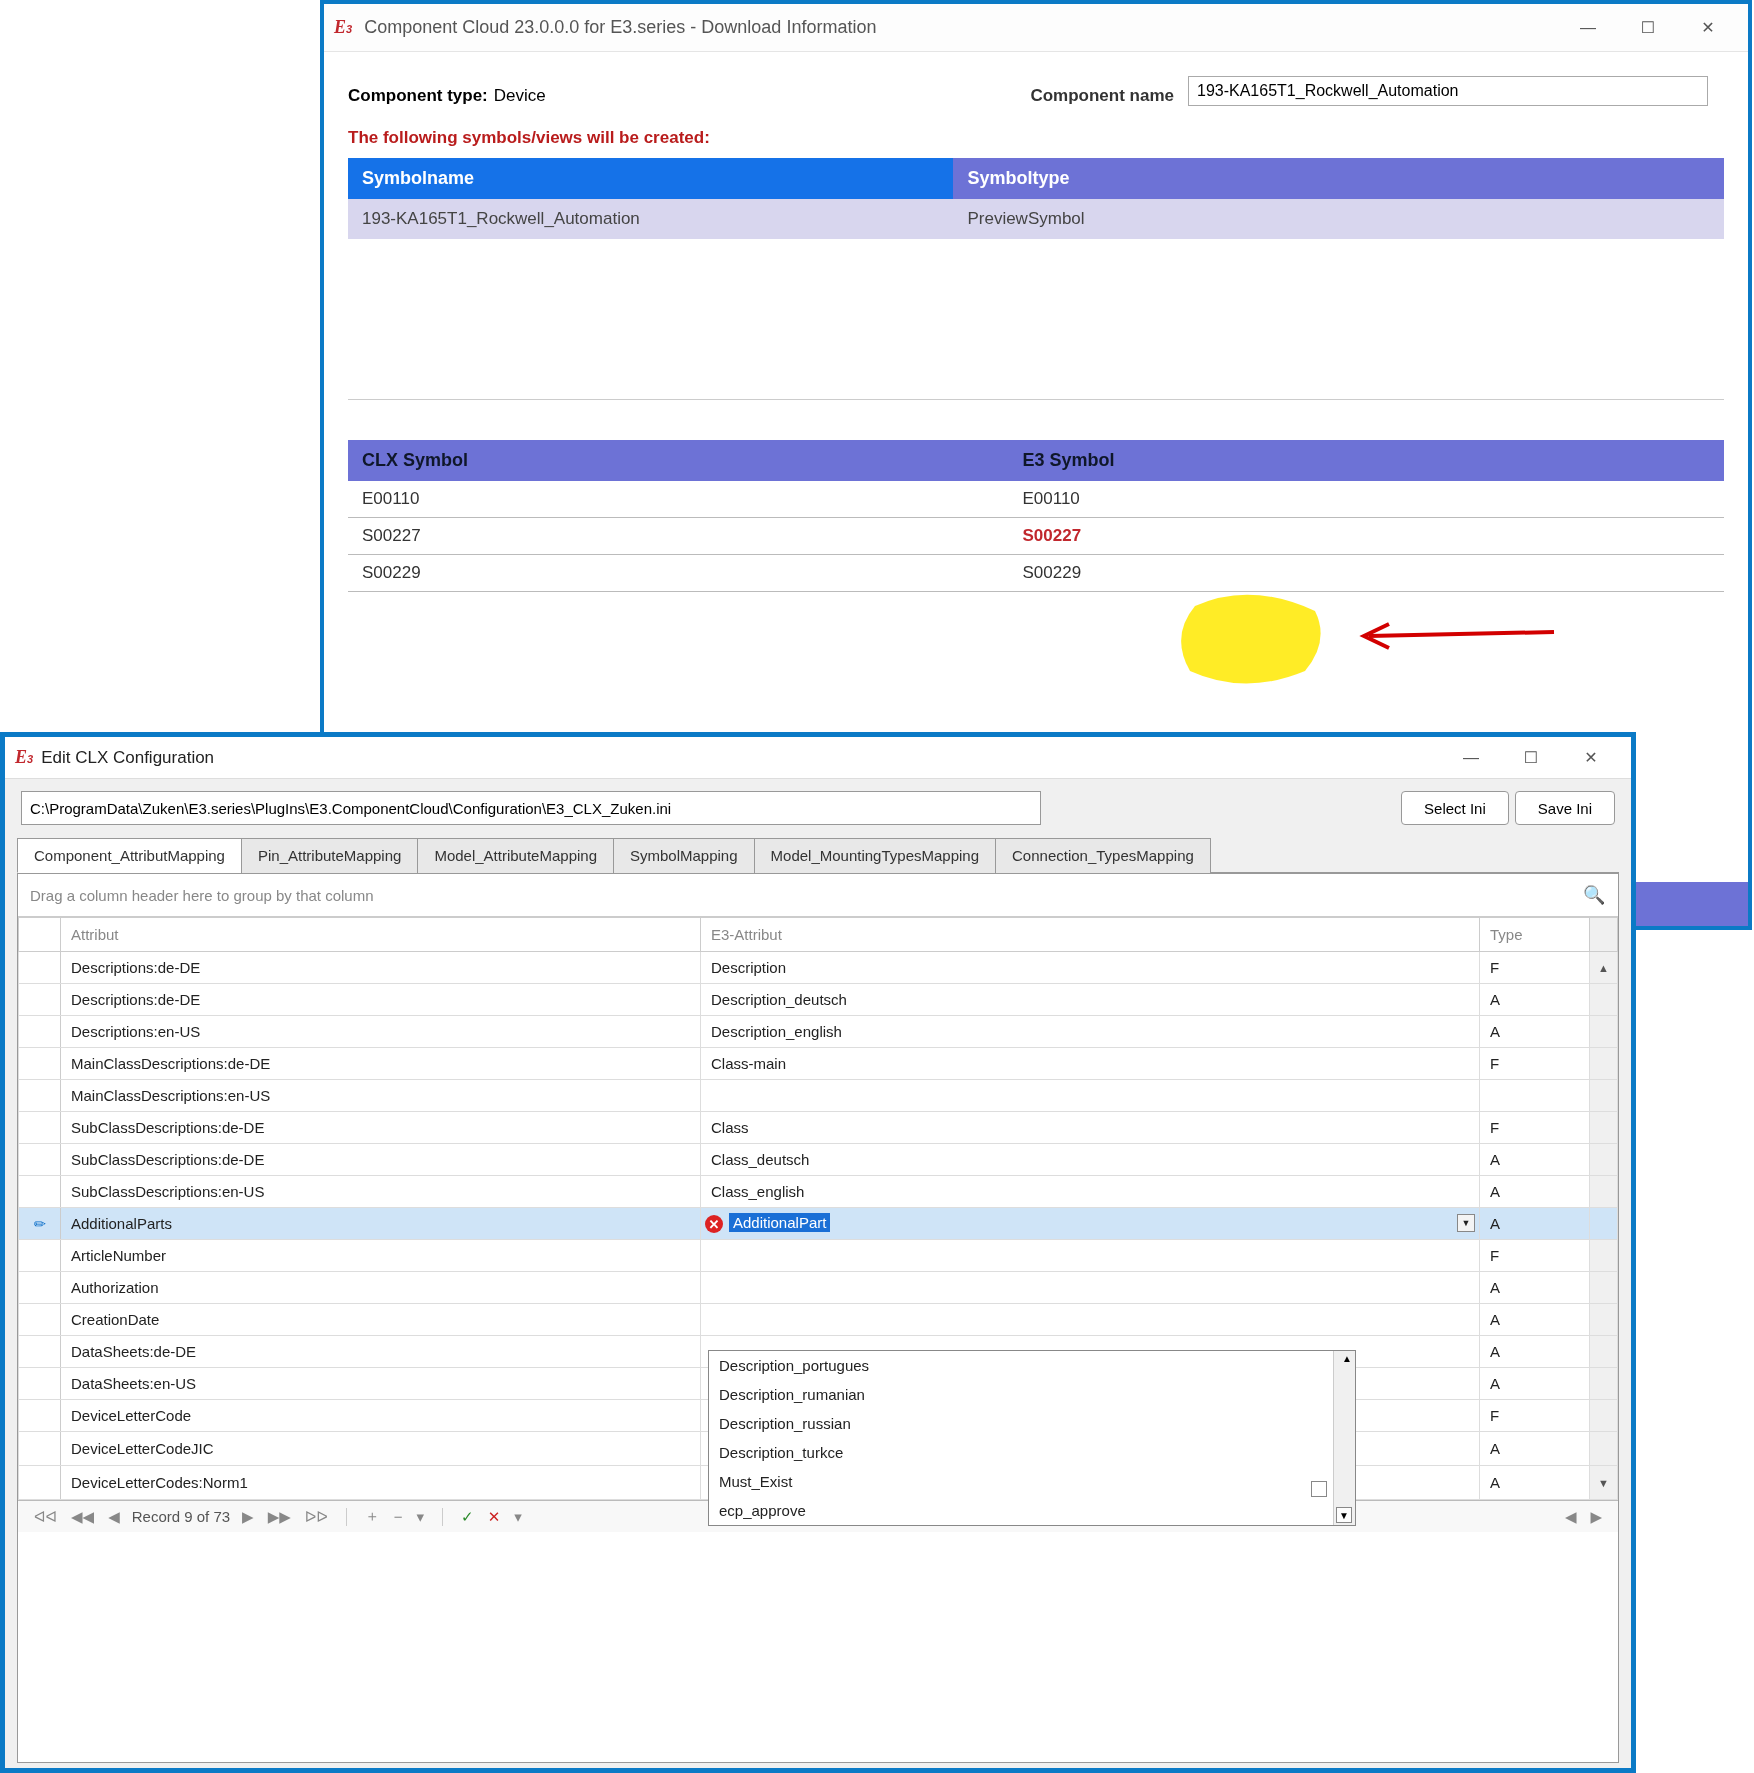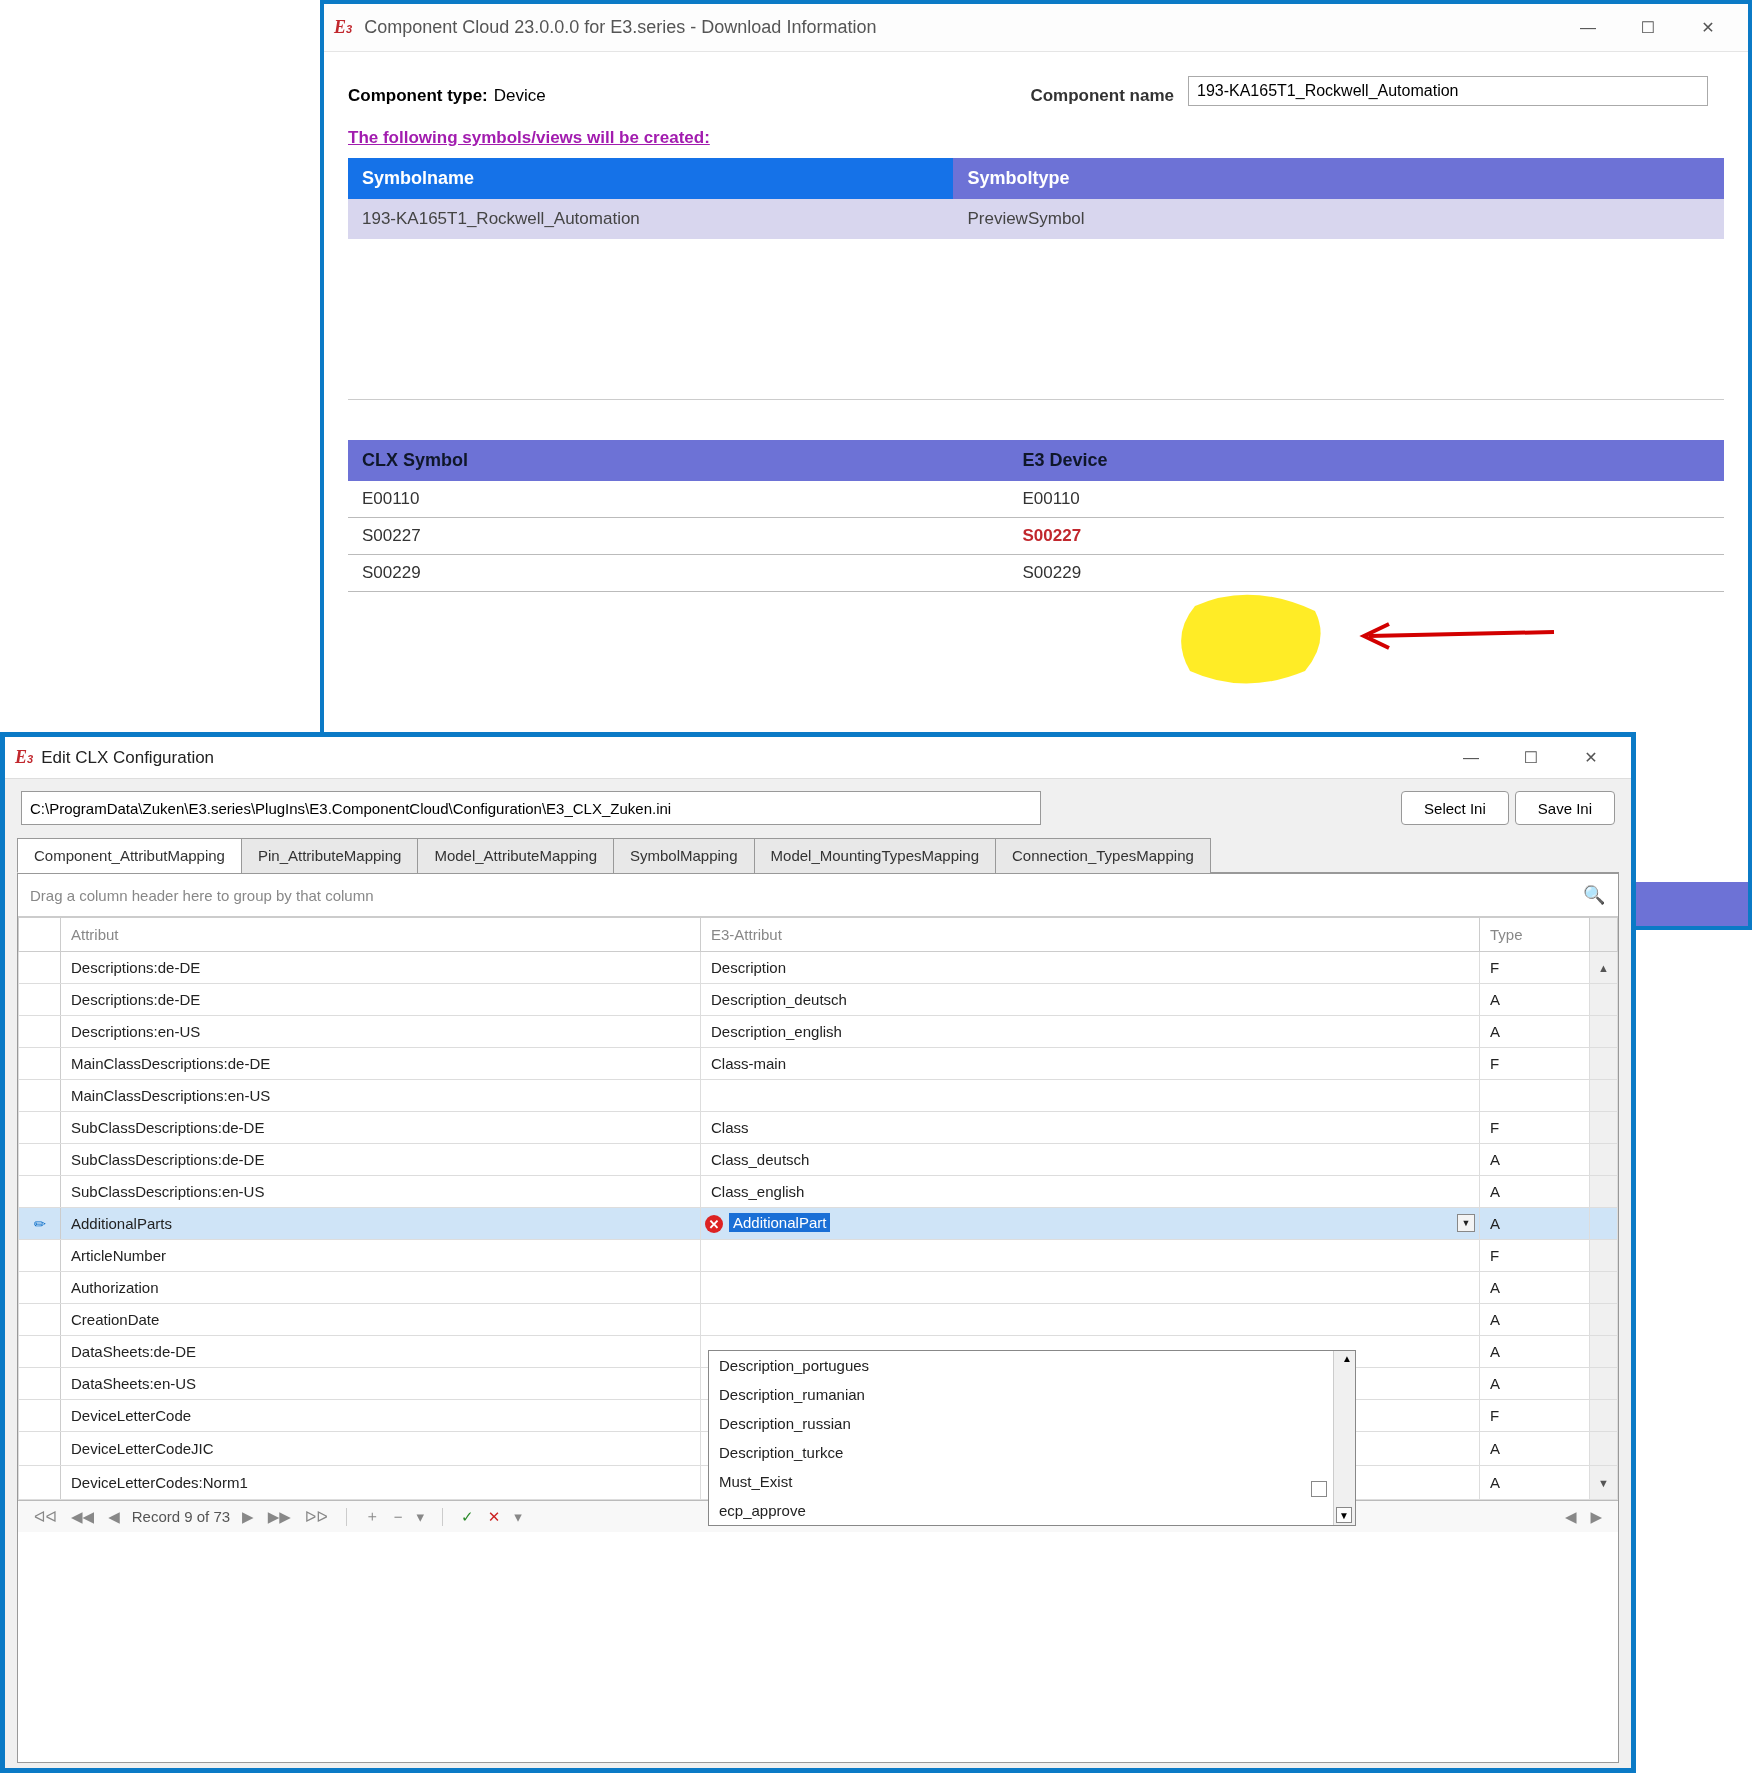--- a/index.html
+++ b/index.html
@@ -13,21 +13,21 @@
   .e3icon .e { color:#c1272d; font-size:18px; font-style:italic; font-family:Georgia,serif;}
   .e3icon .th { color:#c1272d; font-size:11px; font-style:italic; vertical-align:super;}
   .winctrls { display:flex; gap:0; }
   .winctrl { width:60px; height:40px; display:flex; align-items:center; justify-content:center; color:#555; font-size:16px; }
   
   .win1-body { padding:16px 24px; }
   .row-compname { display:flex; align-items:flex-end; margin:8px 16px 22px 0; font-size:17px;}
   .bold { font-weight:600; }
   .compname-label { font-weight:600; margin-left:auto; margin-right:14px; color:#333;}
   .compname-input { width:520px; height:30px; border:1px solid #aaa; padding:2px 8px; font-size:16px; }
-  .section-label { font-weight:600; font-size:17px; color:#a21caf; margin-bottom:10px;text-decoration:underline; }
+  .section-label { font-weight:600; font-size:17px; color:#b91c1c; margin-bottom:10px; }
   
   .tbl1 { width:100%; border-collapse:collapse; margin-bottom:40px; }
   .tbl1 th { text-align:left; color:#fff; padding:10px 14px; font-size:18px; font-weight:600;}
   .tbl1 th.c1 { background:#1572e8; width:44%;}
   .tbl1 th.c2 { background:#6d72d6; }
   .tbl1 td { padding:10px 14px; font-size:17px; color:#444; }
   .tbl1 tr.row0 { background:#d8d6ee; }
   .tbl1 tr.blank td { height:160px; background:#fff; border-bottom:1px solid #ccc;}
   
   .tbl2 { width:100%; border-collapse:collapse; }
@@ -142,21 +142,21 @@
       <tr class="blank">
             <td colspan="2"></td>
           </tr>
     </tbody>
       </table>
 
     <table class="tbl2">
       <tbody>
           <tr>
         <th>CLX Symbol</th>
-        <th>E3 Device</th>
+        <th>E3 Symbol</th>
       </tr>
       <tr>
         <td>E00110</td>
         <td><span style="position:relative;z-index:2;">E00110</span></td>
       </tr>
       <tr>
         <td>S00227</td>
         <td><span class="red-bold">S00227</span></td>
       </tr>
       <tr>

